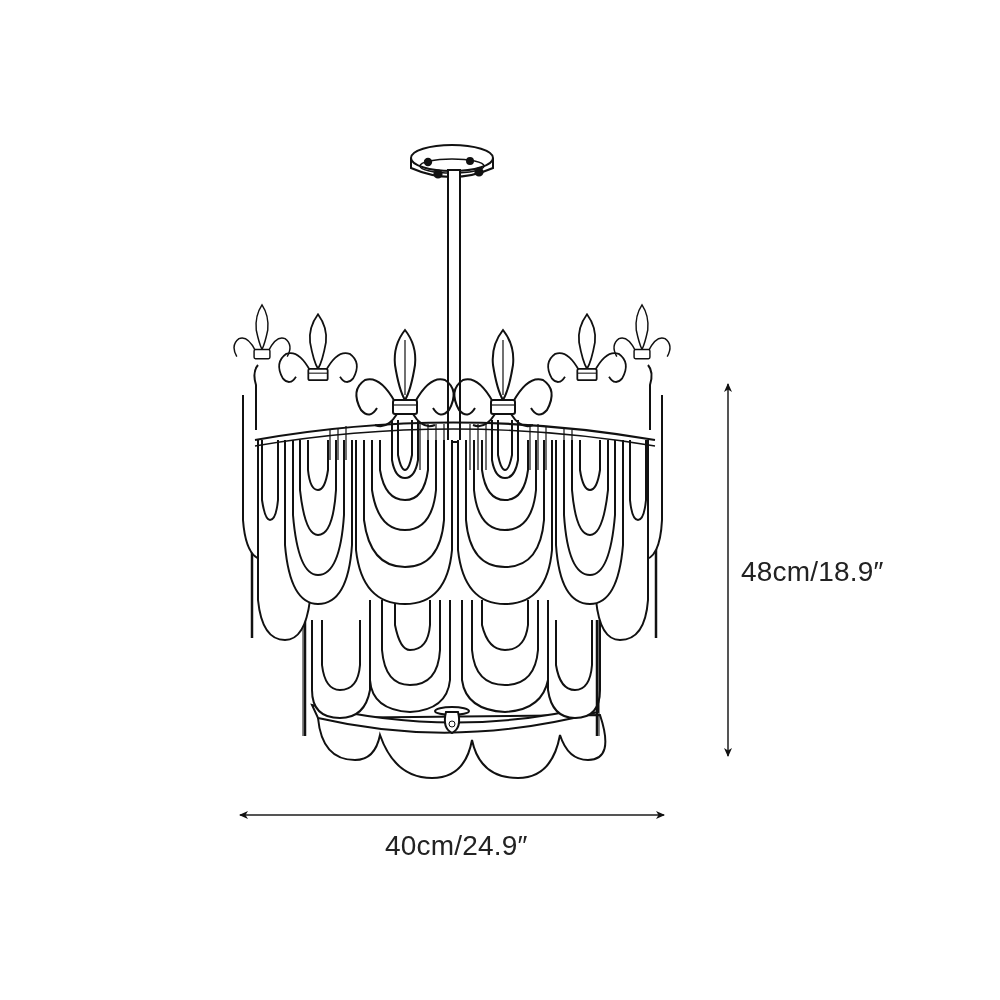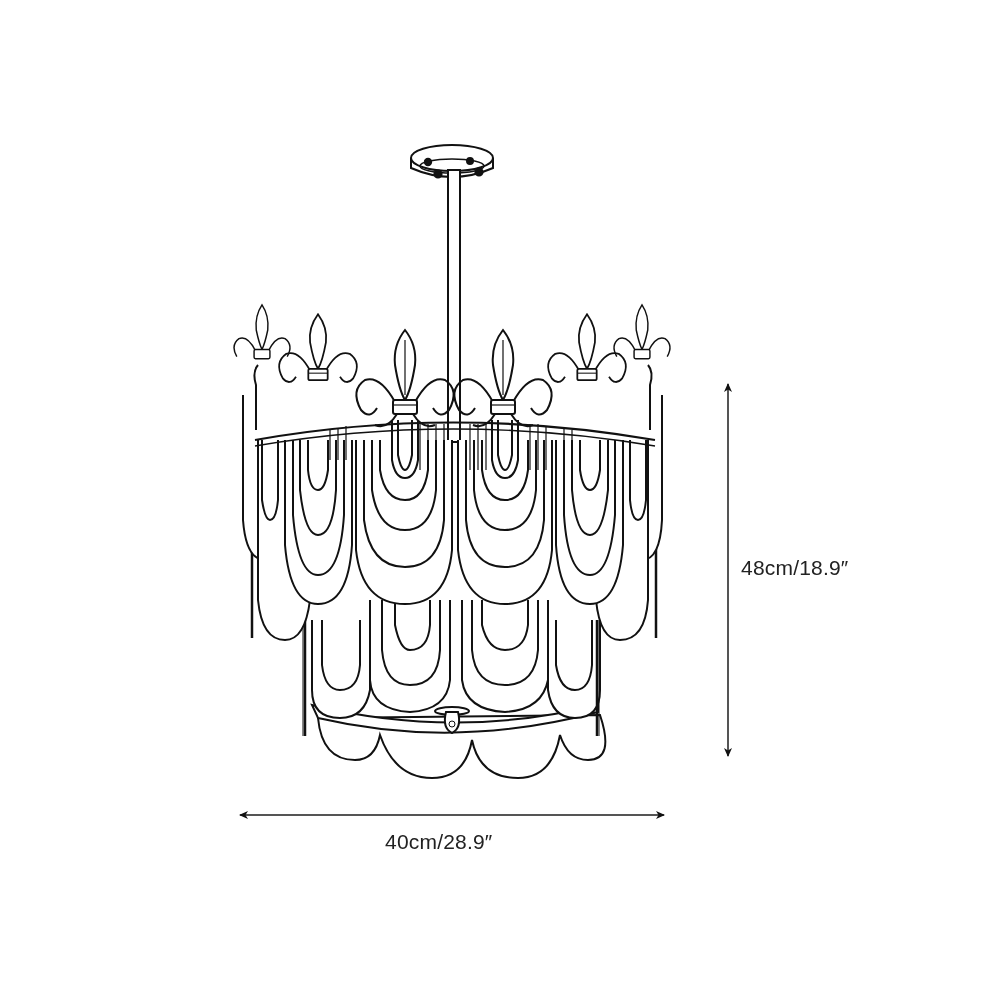--- a/index.html
+++ b/index.html
@@ -1,18 +1,18 @@
 <!DOCTYPE html>
 <html><head>
 <meta charset="utf-8">
 <style>
   html, body { margin: 0; padding: 0; background: #ffffff; }
   body { width: 1000px; height: 1000px; position: relative; overflow: hidden; font-family: "Liberation Sans", sans-serif; }
   .canvas { position: absolute; left: 0; top: 0; width: 1000px; height: 1000px; }
-  .dim-label { position: absolute; font-family: "Liberation Sans", sans-serif; font-size: 21px; color: #222222; letter-spacing: 0.2px; white-space: nowrap; font-weight: 300; }
+  .dim-label { position: absolute; font-family: "Liberation Sans", sans-serif; font-size: 28px; color: #222222; letter-spacing: 0.2px; white-space: nowrap; font-weight: 300; }
   .dim-height { left: 741px; top: 556px; }
   .dim-width { left: 385px; top: 830px; }
 </style>
 </head>
 <body>
 
 <svg class="canvas" viewBox="0 0 1000 1000" xmlns="http://www.w3.org/2000/svg">
   <defs>
     <marker id="arrowhead" markerWidth="10" markerHeight="10" refX="8" refY="5" orient="auto-start-reverse" markerUnits="userSpaceOnUse">
       <path d="M0,1 L9,5 L0,9 L2.5,5 Z" fill="#111"></path>
@@ -180,13 +180,13 @@
 
   <g>
     <line x1="728" y1="384" x2="728" y2="756" stroke="#555" stroke-width="2" marker-start="url(#arrowhead)" marker-end="url(#arrowhead)"></line>
   </g>
   <g>
     <line x1="240" y1="815" x2="664" y2="815" stroke="#555" stroke-width="2" marker-start="url(#arrowhead)" marker-end="url(#arrowhead)"></line>
   </g>
 </svg>
 
 <div class="dim-label dim-height">48cm/18.9″</div>
-<div class="dim-label dim-width">40cm/28.9″</div>
+<div class="dim-label dim-width">40cm/24.9″</div>
 
 </body></html>

